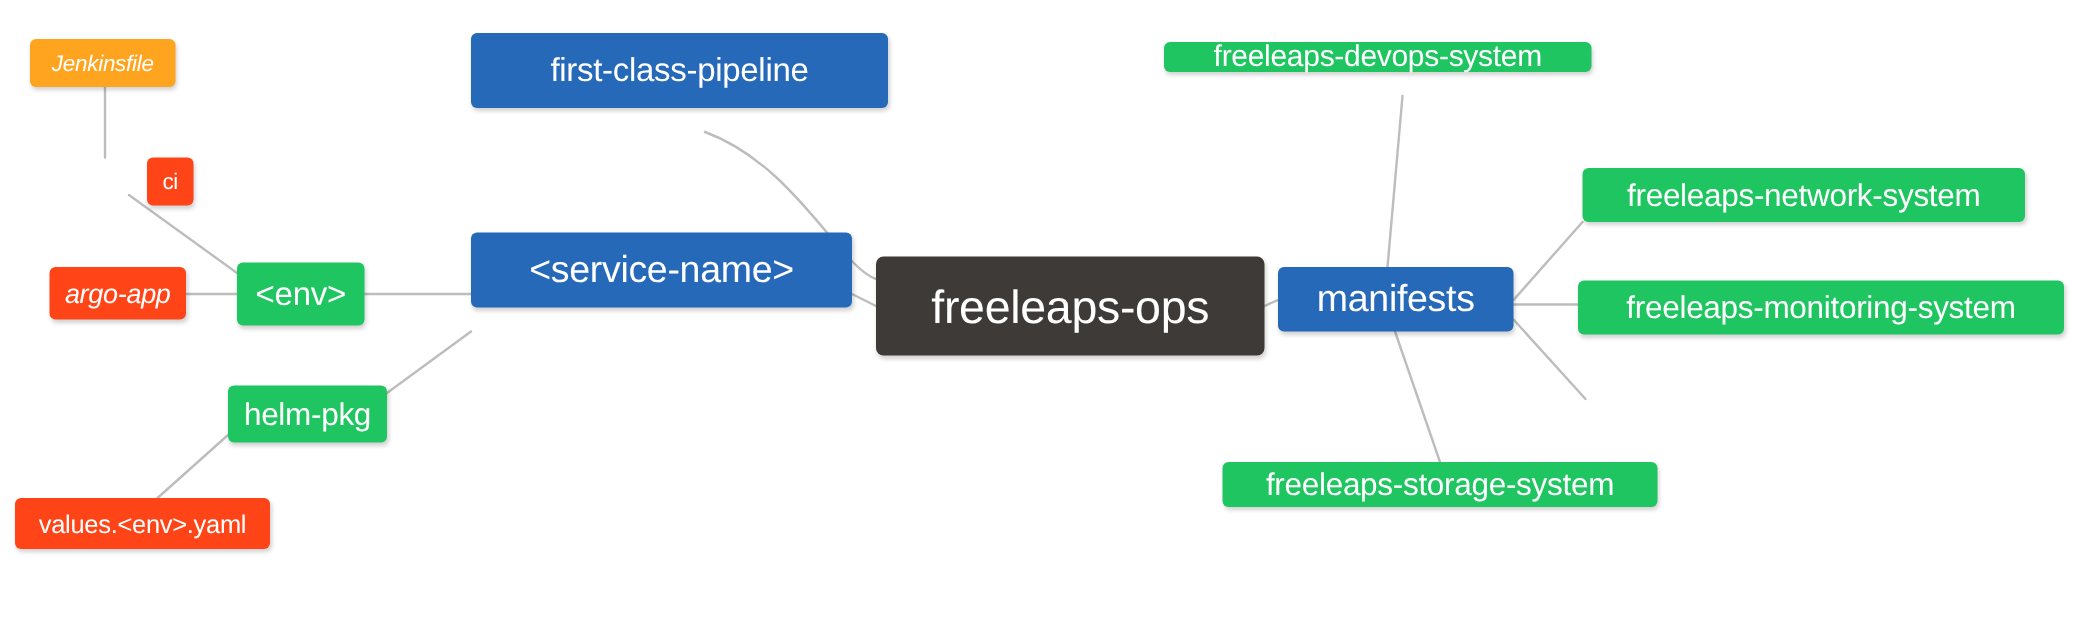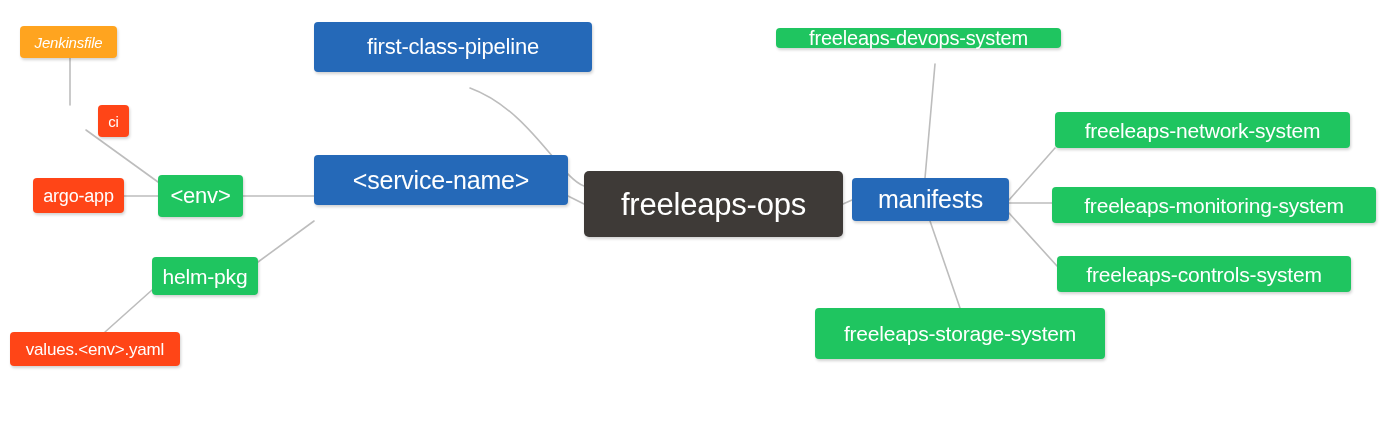--- a/index.html
+++ b/index.html
@@ -84,34 +84,31 @@
     </div>
     <div class="node" style="left: 152px; top: 257px; width: 106px; height: 38px; background: rgb(31, 197, 96); font-size: 21px;">
       <span>helm-pkg</span>
     </div>
     <div class="node" style="left: 55px; top: 105px; width: 31px; height: 32px; background: rgb(255, 69, 23); font-size: 15px; margin-left: 43px;">
       <span>ci</span>
     </div>
     <div class="node" style="left: 20px; top: 26px; width: 97px; height: 32px; background: rgb(255, 164, 31); font-size: 15px; font-style: italic;">
       <span>Jenkinsfile</span>
     </div>
-    <div class="node" style="left: 33px; top: 178px; width: 91px; height: 35px; background: rgb(255, 69, 23); font-size: 18px;">
+    <div class="node" style="left: 33px; top: 178px; width: 91px; height: 35px; background: rgb(255, 69, 23); font-size: 18px; font-style: italic;">
       <span>argo-app</span>
     </div>
     <div class="node" style="left: 10px; top: 332px; width: 170px; height: 34px; background: rgb(255, 69, 23); font-size: 17px;">
       <span>values.&lt;env&gt;.yaml</span>
     </div>
     <div class="node" style="left: 776px; top: 28px; width: 285px; height: 20px; background: rgb(31, 197, 96); font-size: 20px;">
       <span>freeleaps-devops-system</span>
     </div>
     <div class="node" style="left: 1055px; top: 112px; width: 295px; height: 36px; background: rgb(31, 197, 96); font-size: 21px;">
       <span>freeleaps-network-system</span>
     </div>
     <div class="node" style="left: 1052px; top: 187px; width: 324px; height: 36px; background: rgb(31, 197, 96); font-size: 21px;">
       <span>freeleaps-monitoring-system</span>
     </div>
-    <div class="node" style="left: 1057px; top: 256px; width: 294px; height: 36px; background: rgb(31, 197, 96); font-size: 21px;">
-      <span>freeleaps-controls-system</span>
-    </div>
-    <div class="node" style="left: 815px; top: 308px; width: 290px; height: 51px; background: rgb(31, 197, 96); font-size: 21px;">
+    <div class="node" style="left: 815px; top: 308px; width: 290px; height: 30px; background: rgb(31, 197, 96); font-size: 21px;">
       <span>freeleaps-storage-system</span>
     </div>
   </div>
 
 </body></html>

